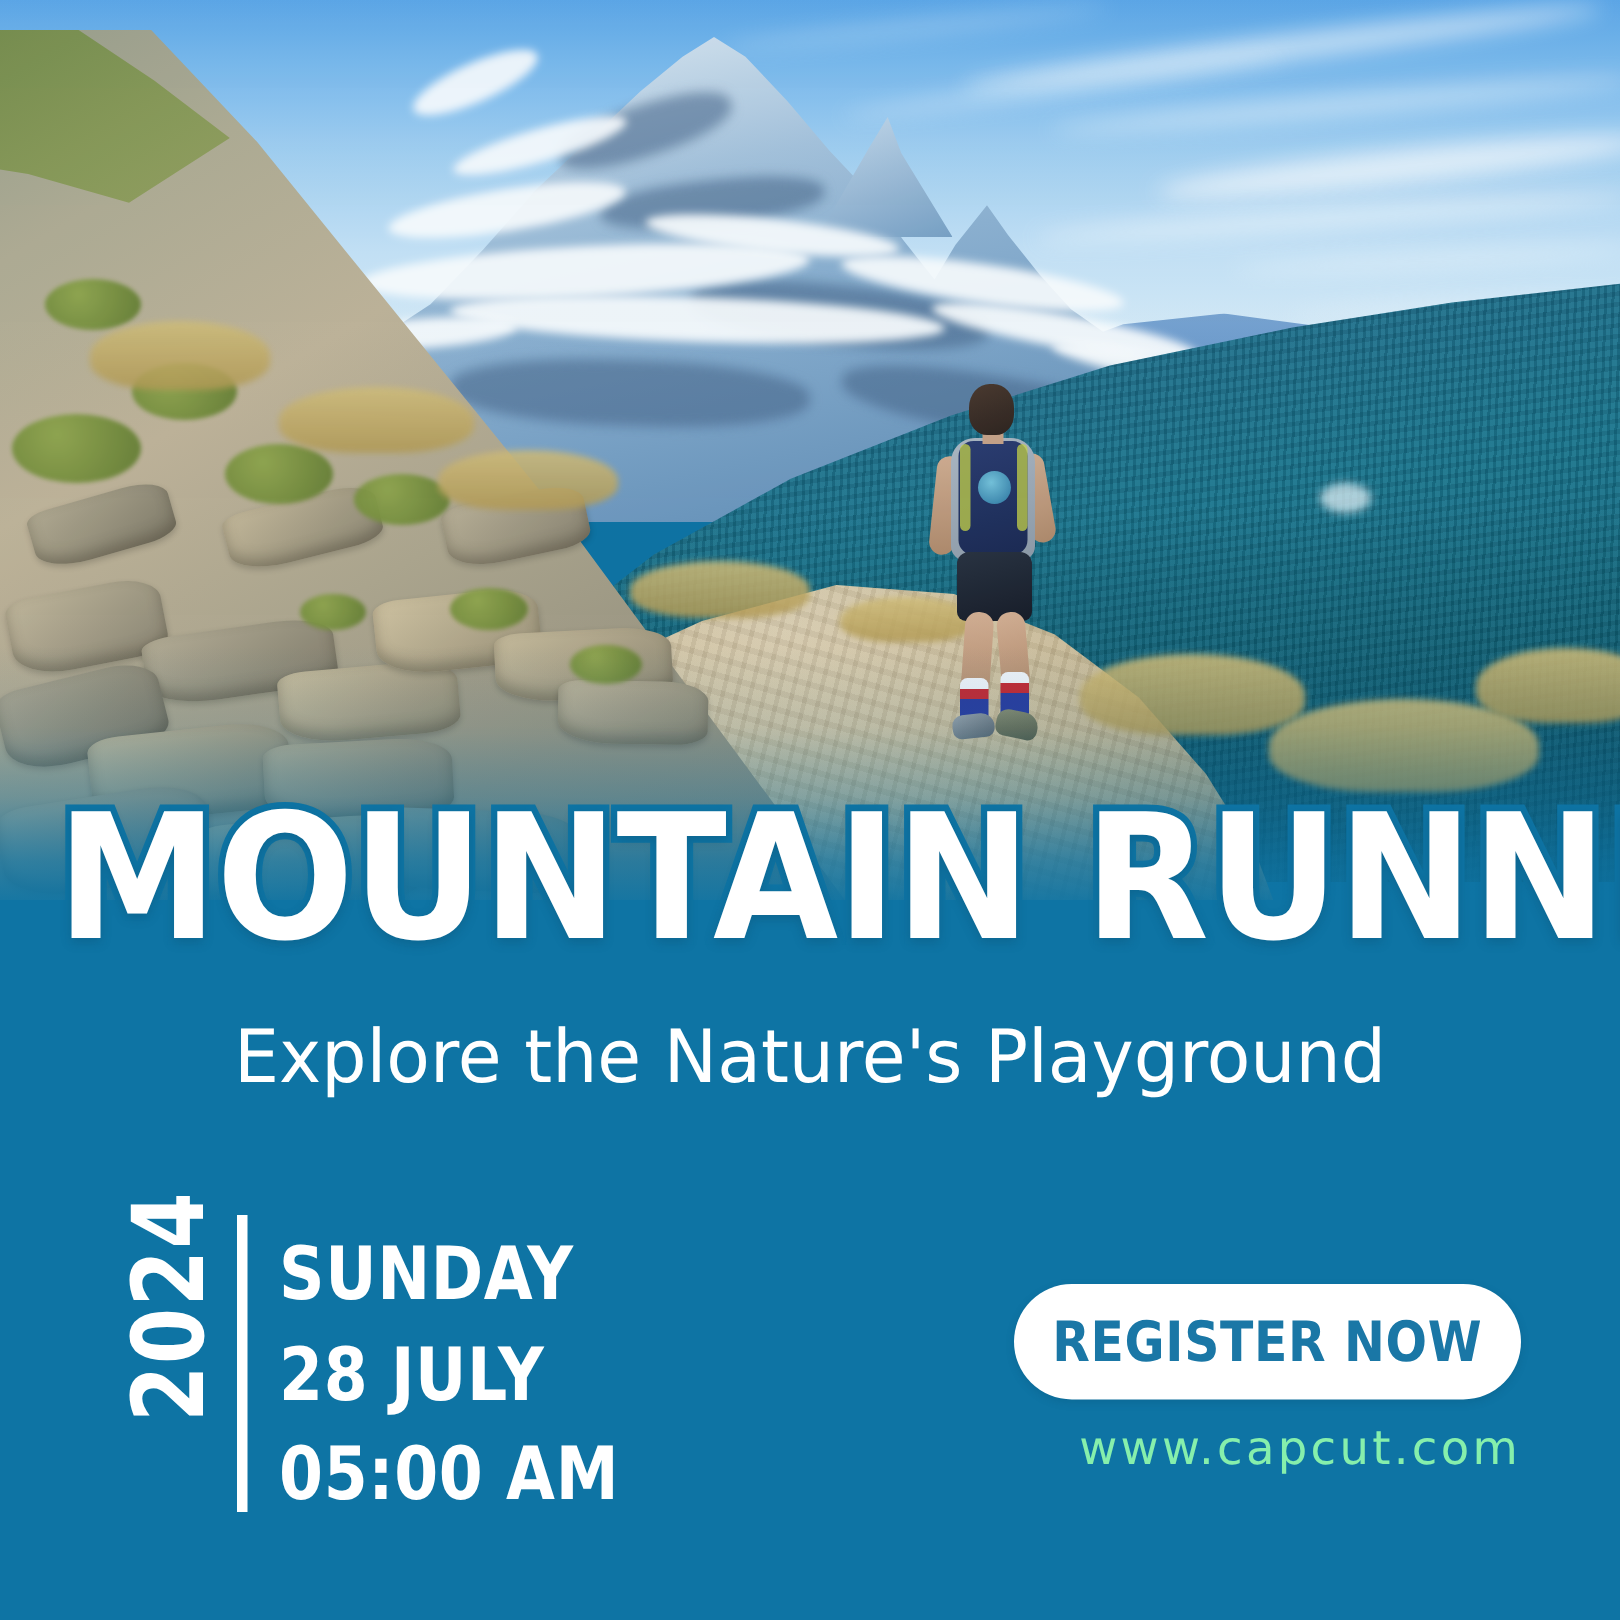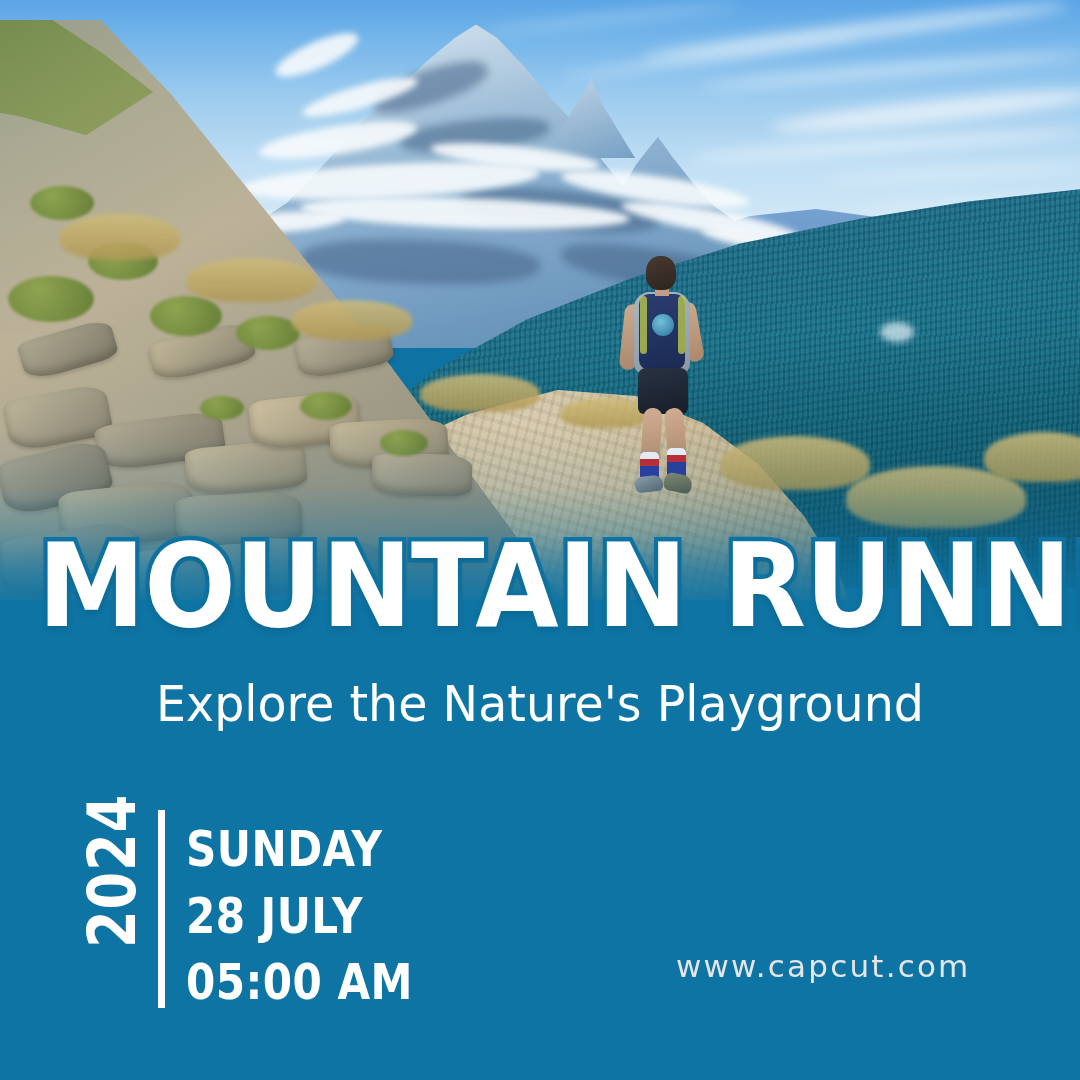--- a/index.html
+++ b/index.html
@@ -292,24 +292,24 @@
   .cta-label{
     font-family:"DejaVu Sans", sans-serif;
     font-weight:700; font-size:37px;
     color:#1A77A6;
     letter-spacing:0.5px;
     transform:scaleX(0.88);
     white-space:nowrap;
   }
   .url{
     position:absolute; left:676px; top:948px; width:338px;
-    text-align:left;
+    text-align:right;
     font-family:"DejaVu Sans", sans-serif;
     font-size:31px; font-weight:400;
-    color:#e5e5e5;
+    color:#86efac;
     letter-spacing:2.2px;
     white-space:nowrap;
   }
 </style>
 </head>
 <body>
 
 <div class="poster">
 
   <div class="photo">
@@ -425,15 +425,18 @@
   <div class="subtitle">Explore the Nature's Playground</div>
 
   <div class="year">2024</div>
   <div class="divider"></div>
   <div class="date-lines">
     <div>SUNDAY</div>
     <div>28 JULY</div>
     <div>05:00 AM</div>
   </div>
 
+  <button class="cta">
+    <span class="cta-label">REGISTER NOW</span>
+  </button>
   <div class="url">www.capcut.com</div>
 
 </div>
 
 </body></html>

